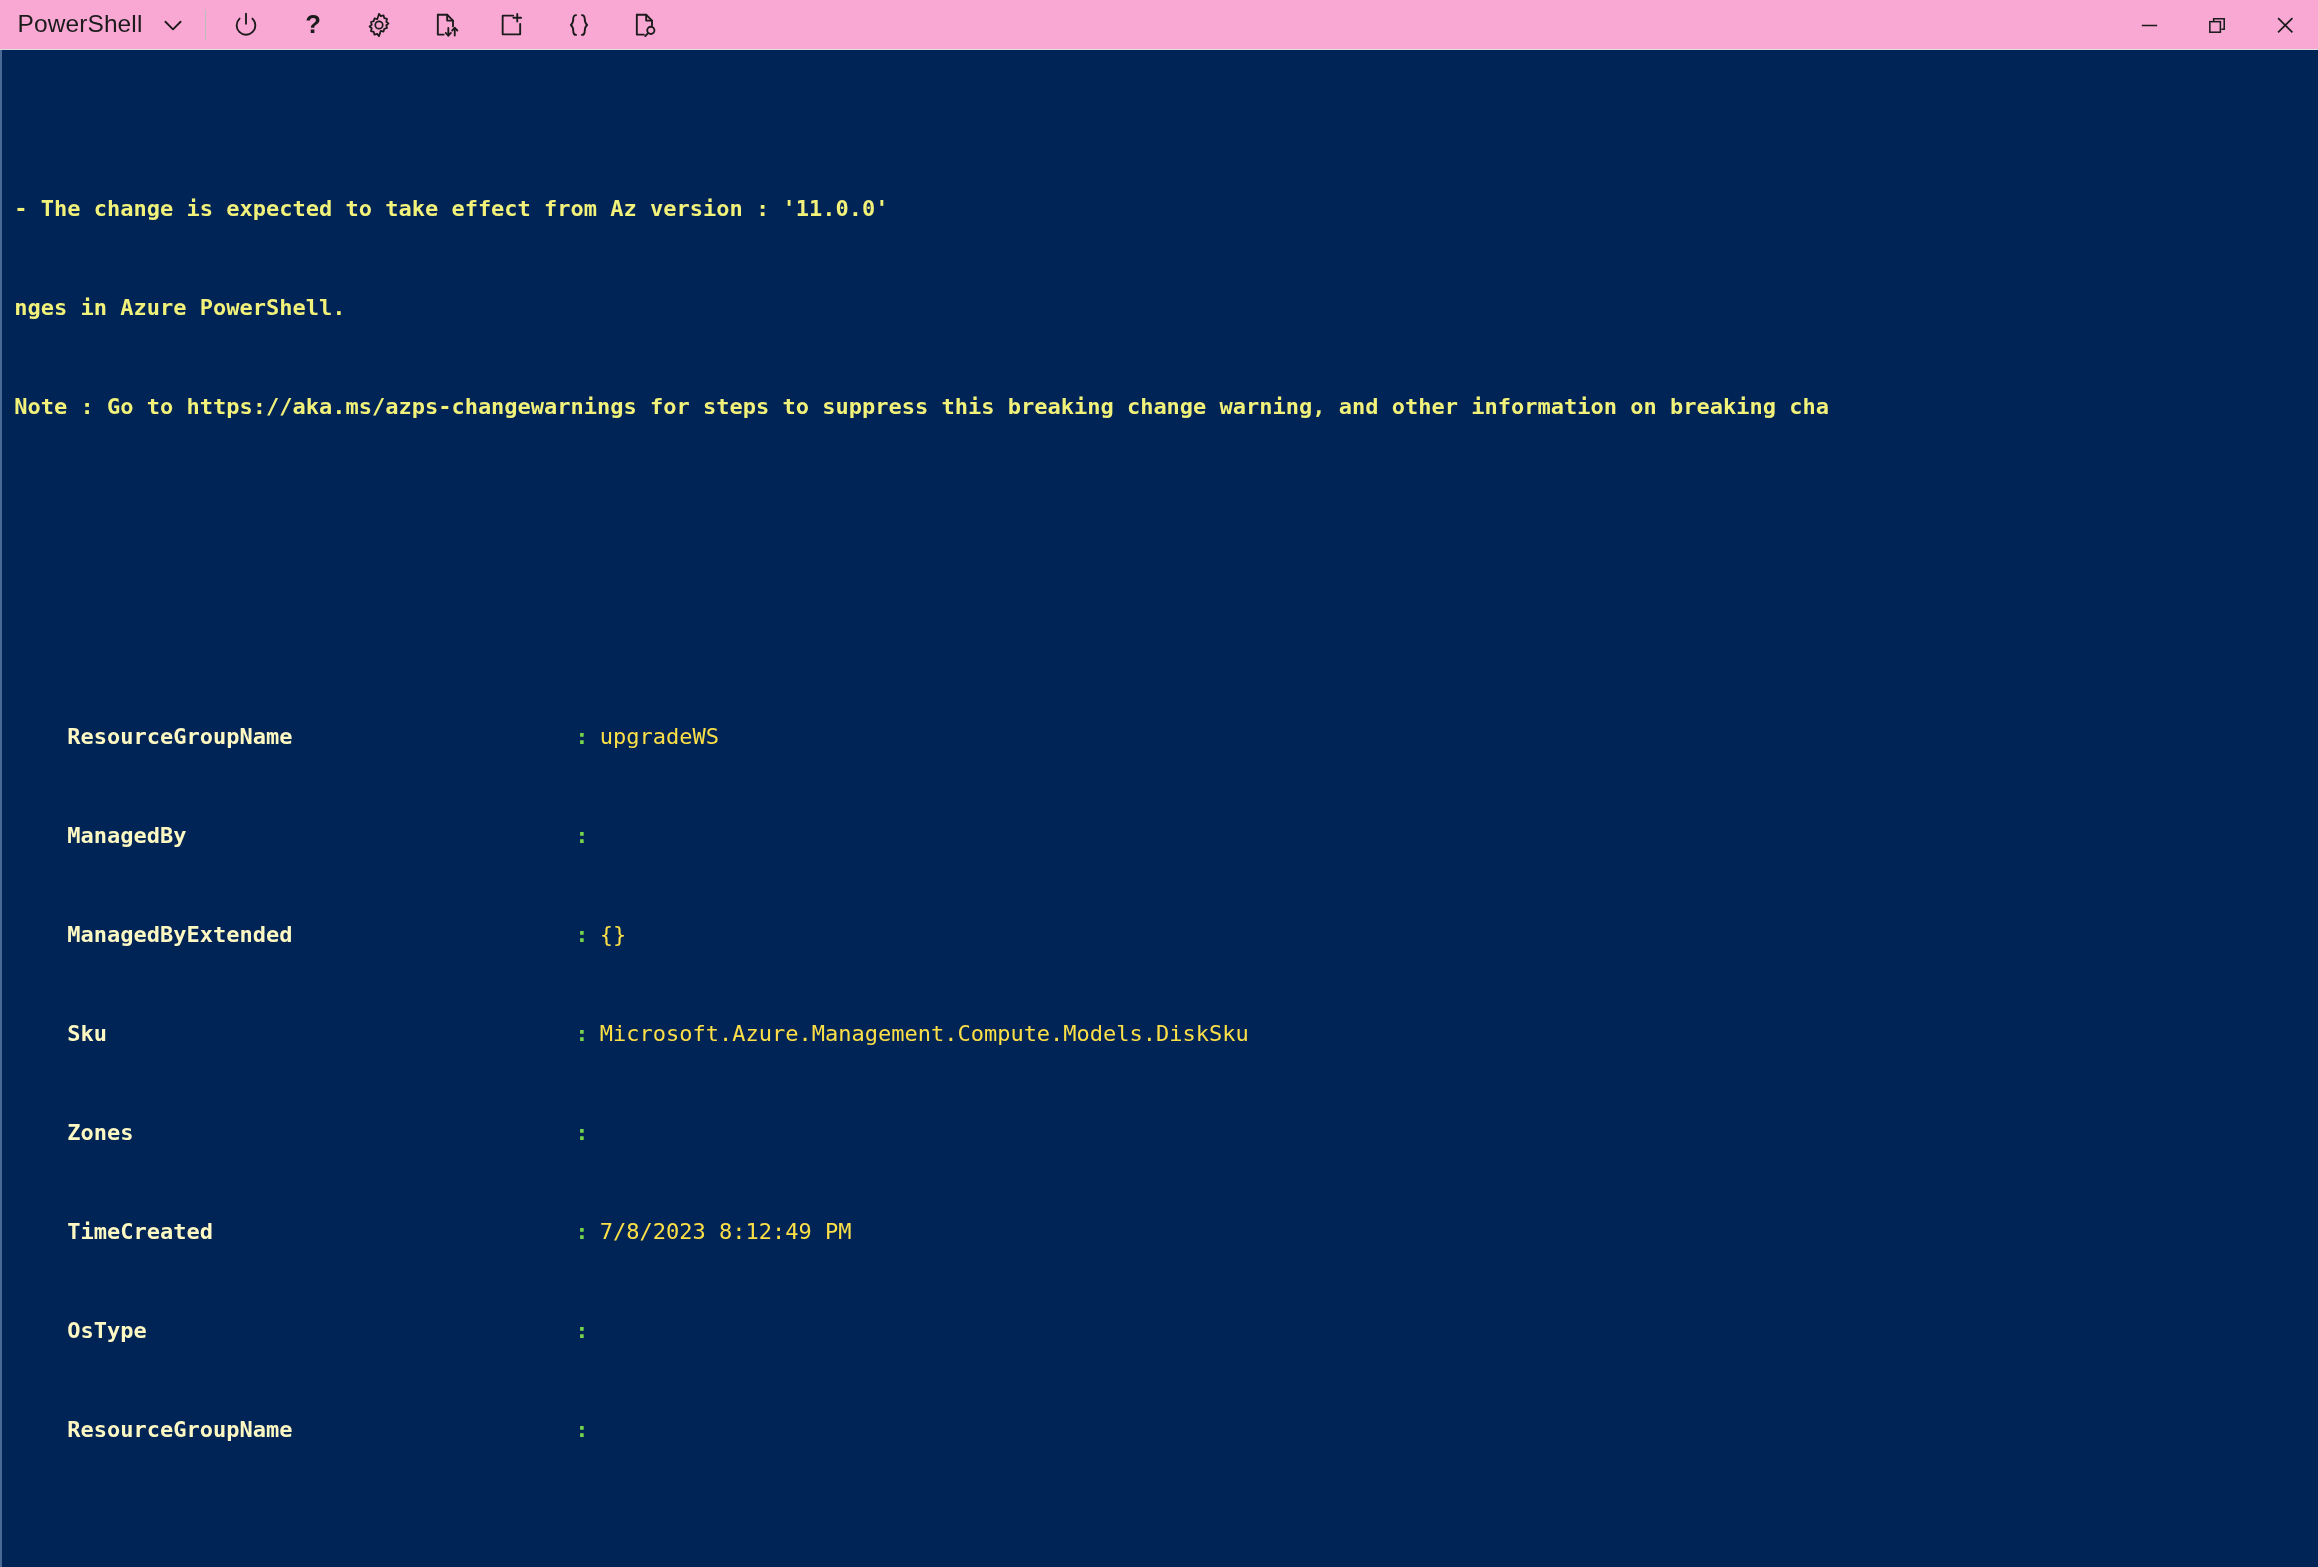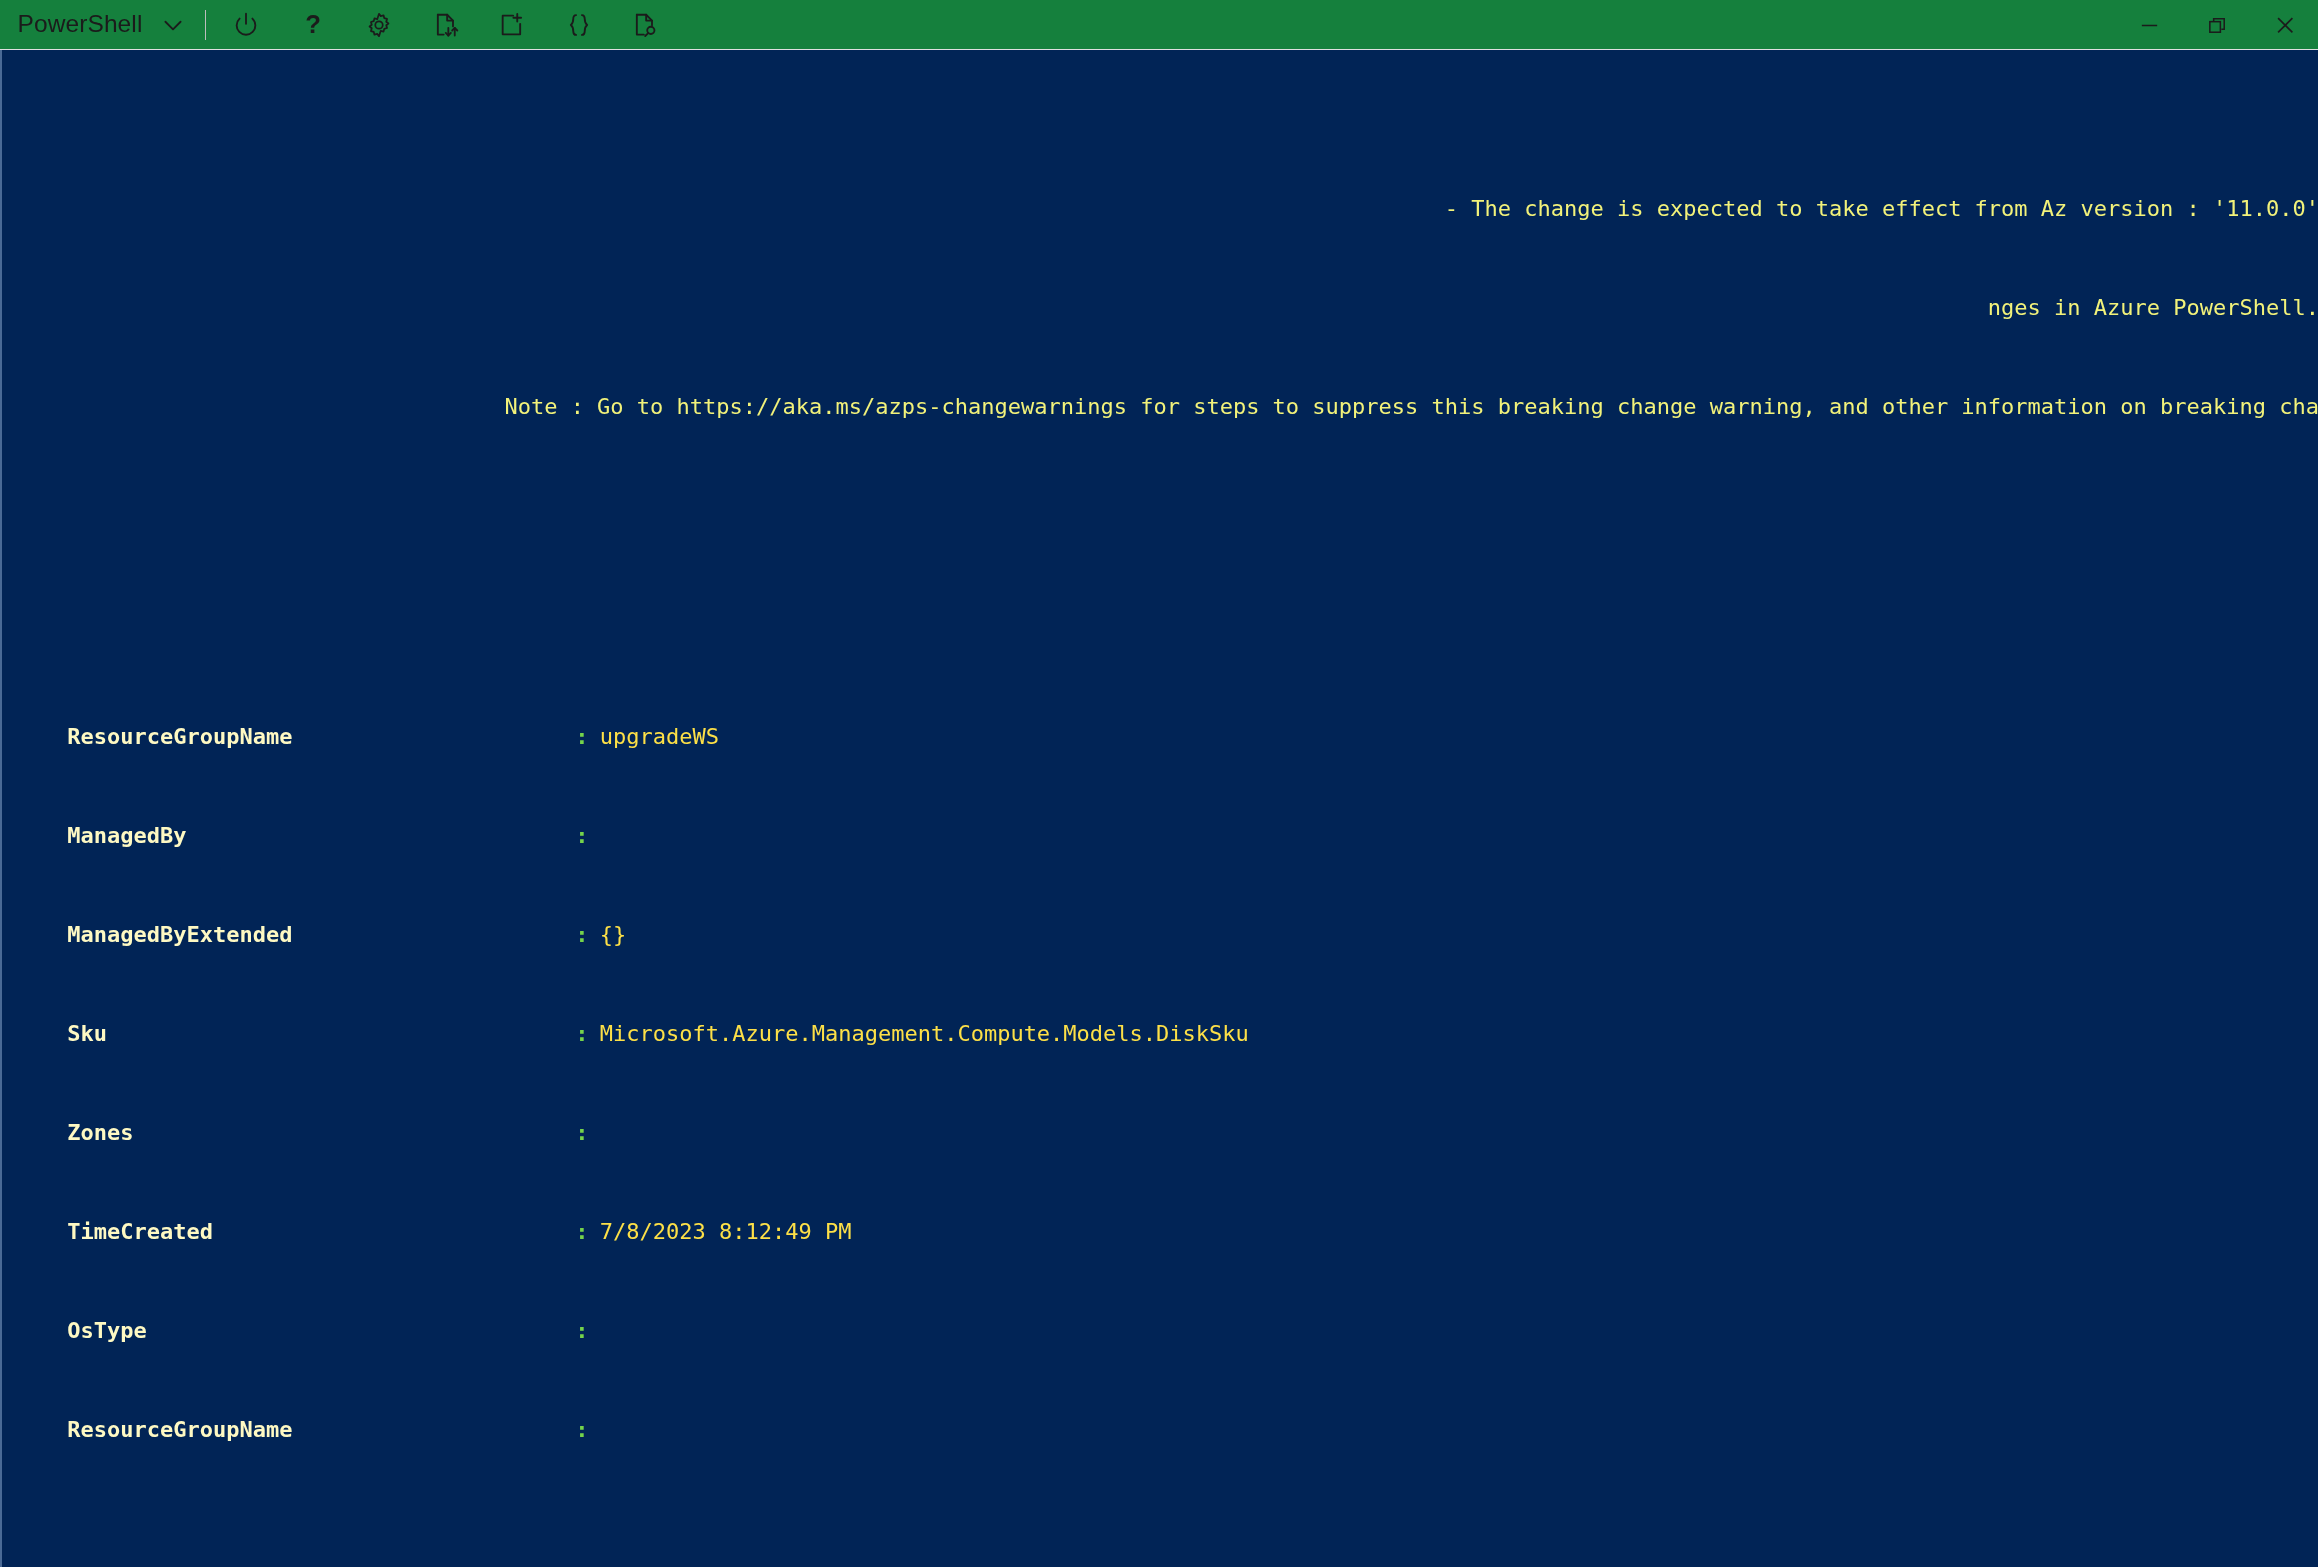--- a/index.html
+++ b/index.html
@@ -14,21 +14,21 @@
 
   body {
     font-family: "Liberation Sans", sans-serif;
   }
 
   
   .titlebar {
     position: relative;
     width: 2319px;
     height: 50px;
-    background: #15803d;
+    background: #f9a8d4;
     display: flex;
     align-items: center;
     border-bottom: 0.9px solid #e0e0e0;
   }
 
   .tb-left {
     display: flex;
     align-items: center;
     height: 100%;
     padding-left: 17.5px;
@@ -104,21 +104,21 @@
     overflow: hidden;
     font-family: "DejaVu Sans Mono", "Liberation Mono", monospace;
     font-size: 22px;
     line-height: 33px;
     padding: 9.6px 0 0 12.3px;
     white-space: pre;
   }
 
   .line { height: 33px; white-space: pre; }
 
-  .warn { color: #f2f27a; font-weight: normal; text-align: right; }
+  .warn { color: #f2f27a; font-weight: bold; }
   .key  { color: #fef9c3; font-weight: bold; }
   .val  { color: #fde047; }
   .colon{ color: #75d44b; font-weight: bold; }
 
   
   .prop {
     position: relative;
     height: 33px;
     white-space: pre;
   }

